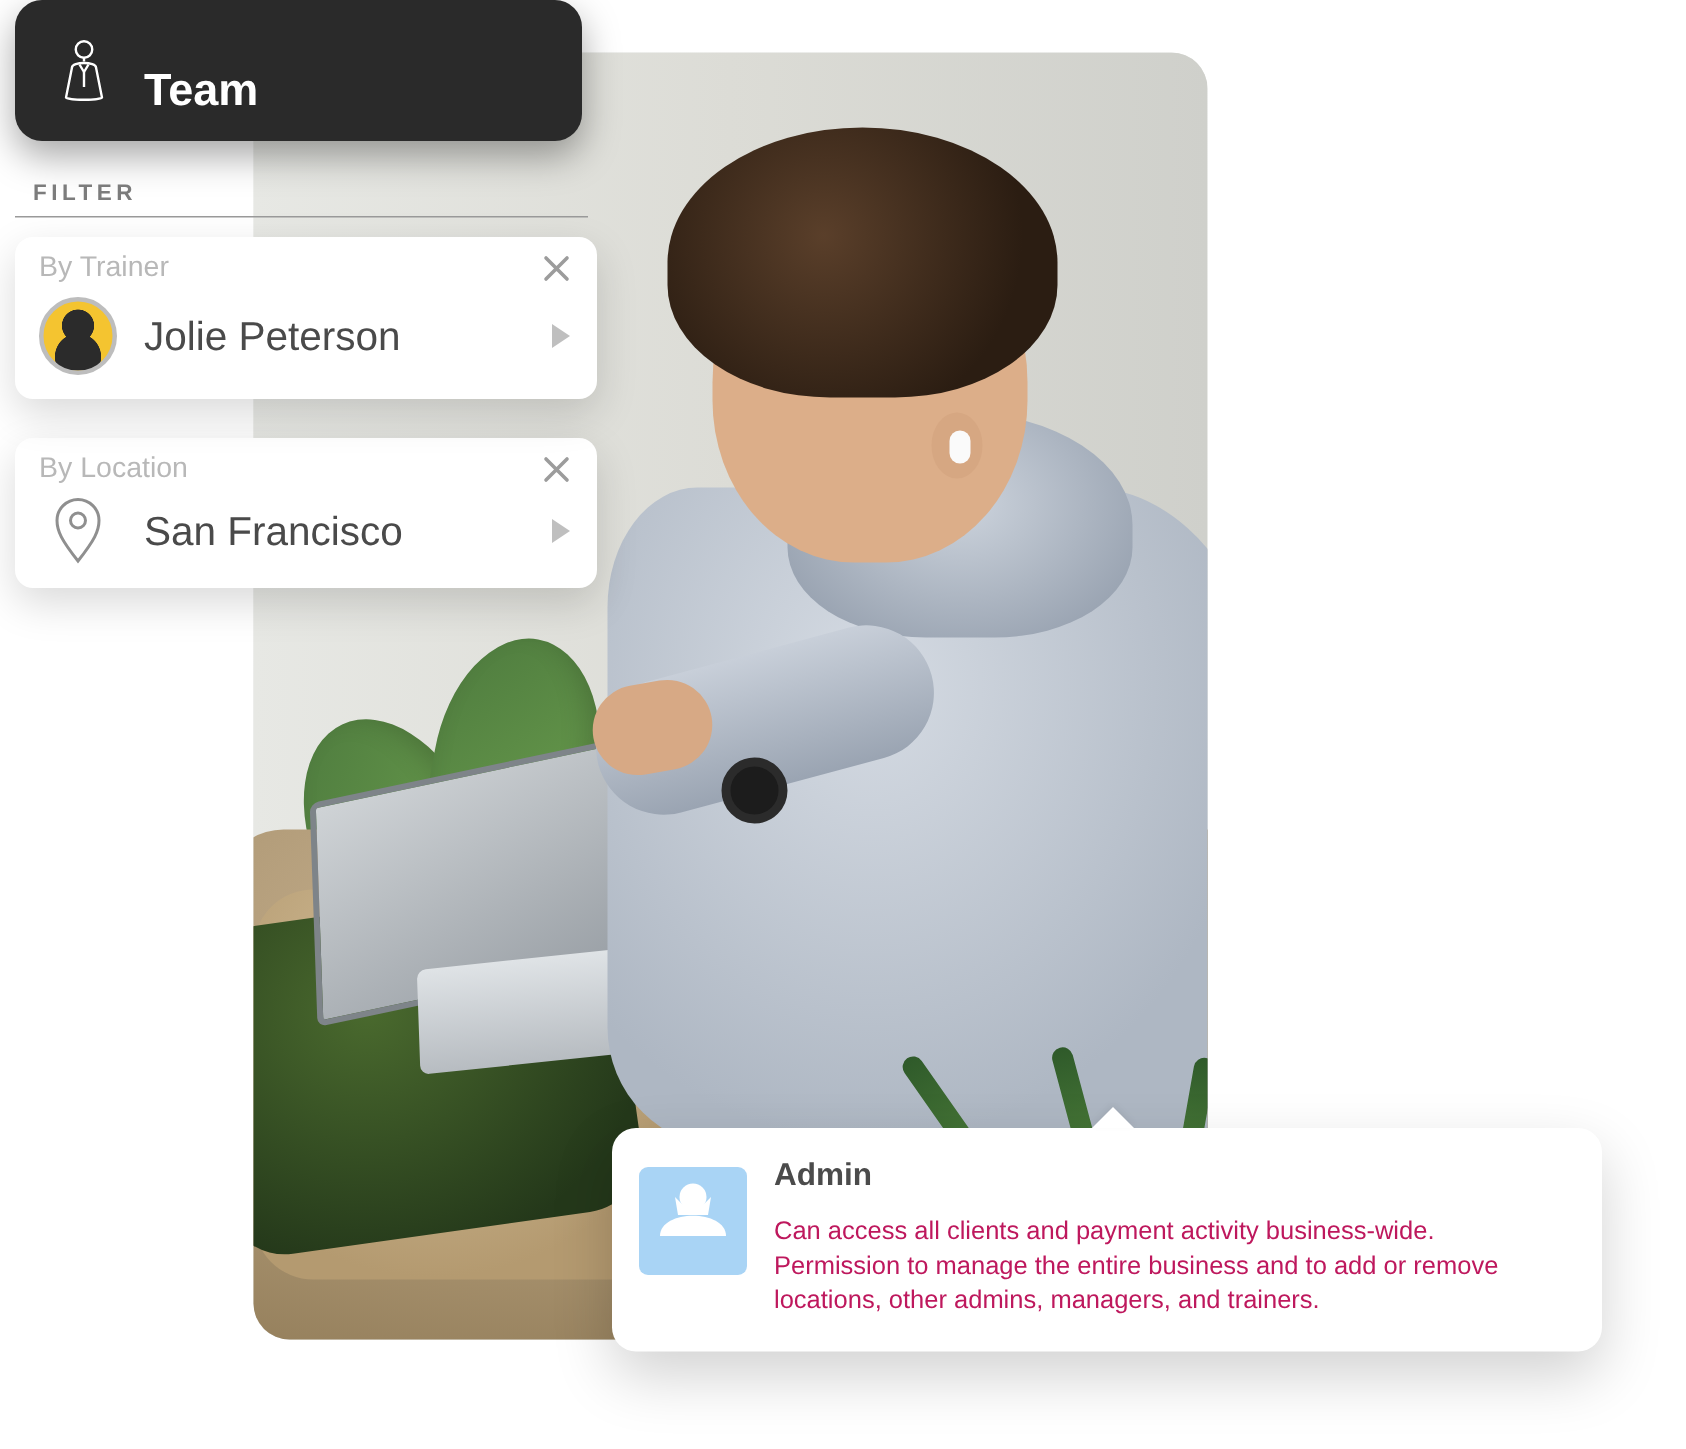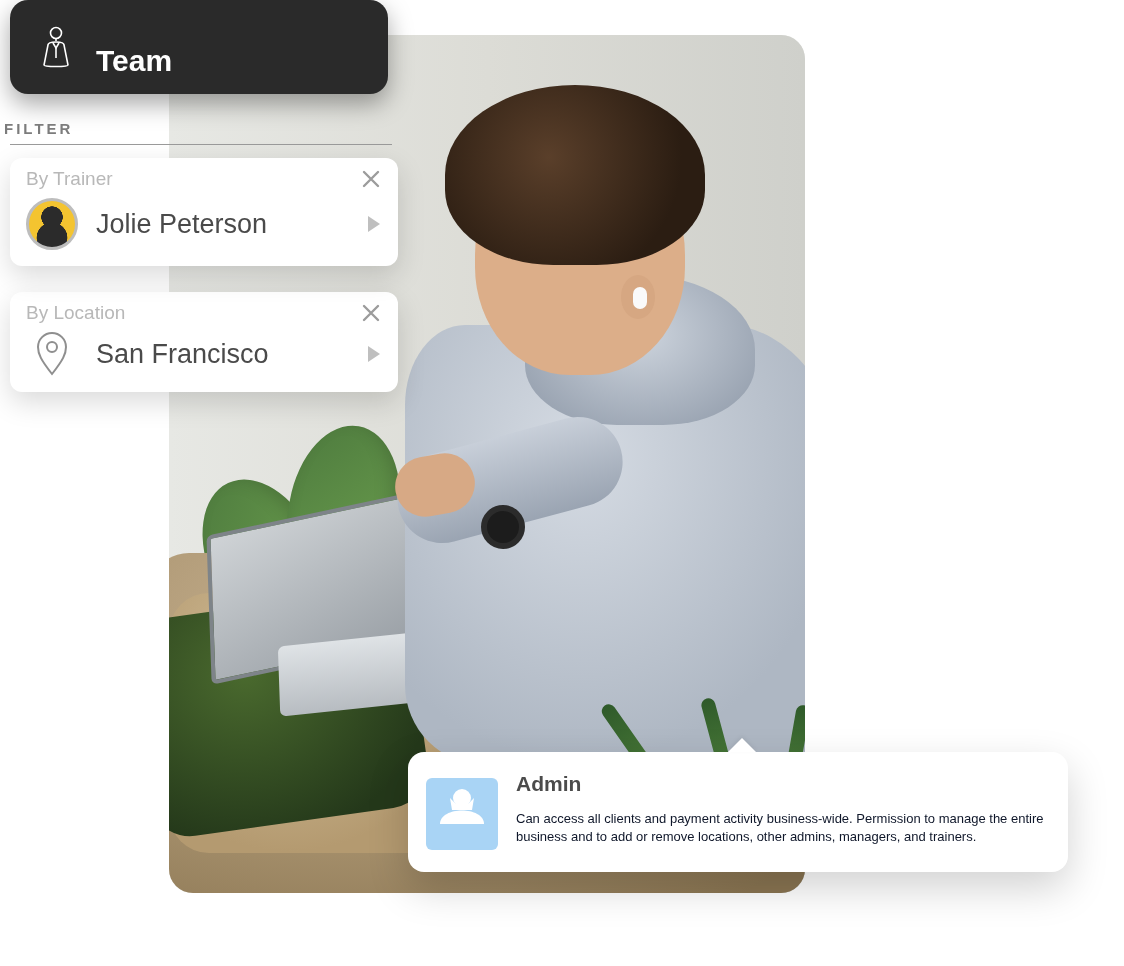--- a/index.html
+++ b/index.html
@@ -126,21 +126,21 @@
   .team-tab {
     position: absolute; left: 10px; top: 0; width: 378px; height: 94px;
     background: #2a2a2a; border-radius: 18px;
     display: flex; align-items: center; gap: 22px; padding: 0 28px;
     box-shadow: 0 10px 25px rgba(0,0,0,.35);
   }
   .team-tab .label { color: #fff; font-size: 30px; font-weight: 600; margin-top: 28px; }
 
   
   .filter-label {
-    position: absolute; left: 4px; top: 120px; color: #7c7c7c;
+    position: absolute; left: 22px; top: 120px; color: #7c7c7c;
     font-size: 15px; letter-spacing: 3px; font-weight: 600;
   }
   .filter-underline {
     position: absolute; left: 10px; top: 144px; width: 382px; height: 1px; background: #9a9a9a;
   }
 
   
   .filter-card {
     position: absolute; left: 10px; width: 388px; background: #fff;
     border-radius: 12px; box-shadow: 0 10px 28px rgba(0,0,0,.15);
@@ -175,21 +175,21 @@
     content: ""; position: absolute; top: -14px; left: 320px;
     border-left: 14px solid transparent; border-right: 14px solid transparent; border-bottom: 14px solid #fff;
     filter: drop-shadow(0 -2px 2px rgba(0,0,0,.06));
   }
   .tooltip .thumb {
     width: 72px; height: 72px; background: #a9d4f5; border-radius: 6px; flex: 0 0 auto;
     display:flex; align-items:flex-end; justify-content:center; position:relative; margin-top:6px;
   }
   .tooltip .thumb svg { position:absolute; top:6px; }
   .tooltip .tt-title { color: #4b4b4b; font-size: 21px; font-weight: 600; margin-bottom: 14px; }
-  .tooltip .tt-desc { color: #0f172a; font-size: 13px; line-height: 1.35; }
+  .tooltip .tt-desc { color: #be185d; font-size: 17px; line-height: 1.35; }
 
   svg { display:block; }
 </style>
 </head>
 <body>
 
 <div class="stage">
 
   <div class="photo-card">
     <div class="photo-scene">

